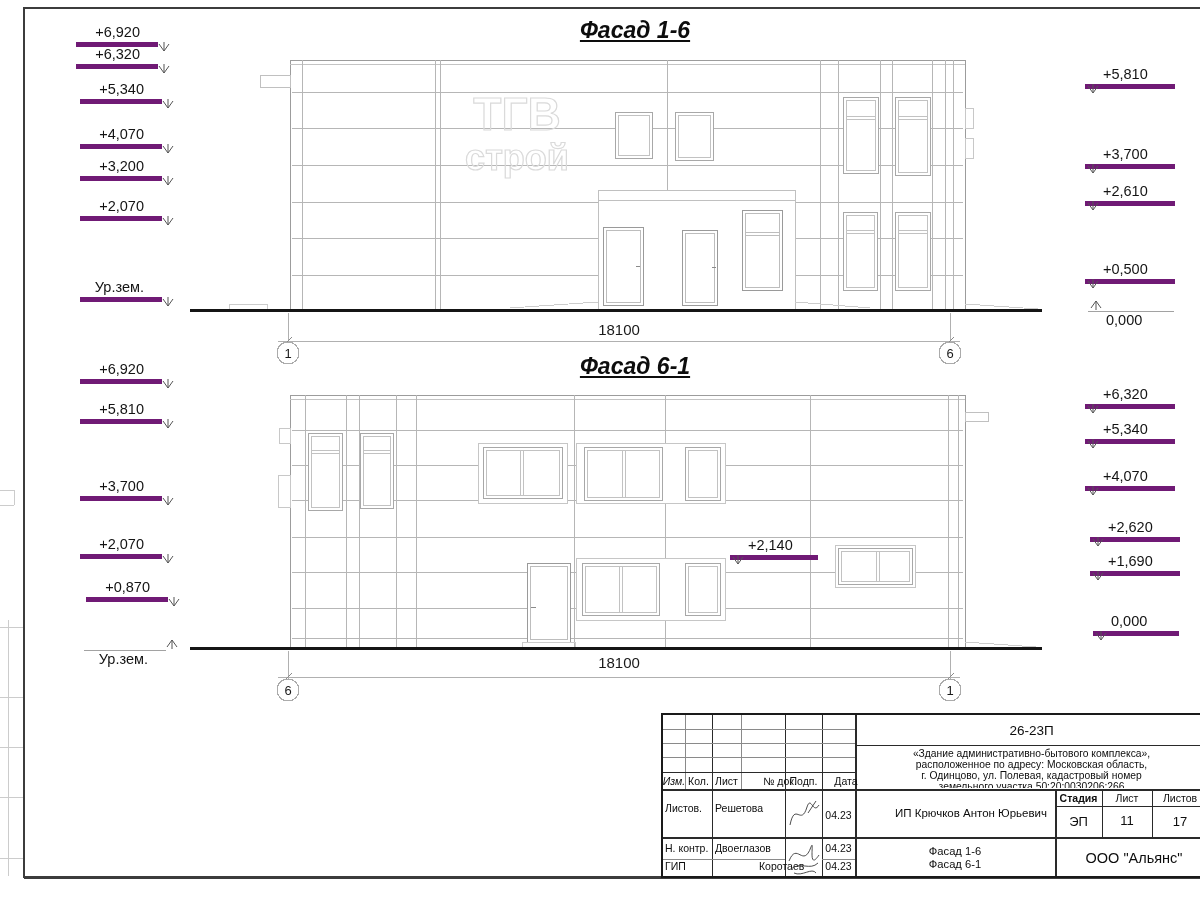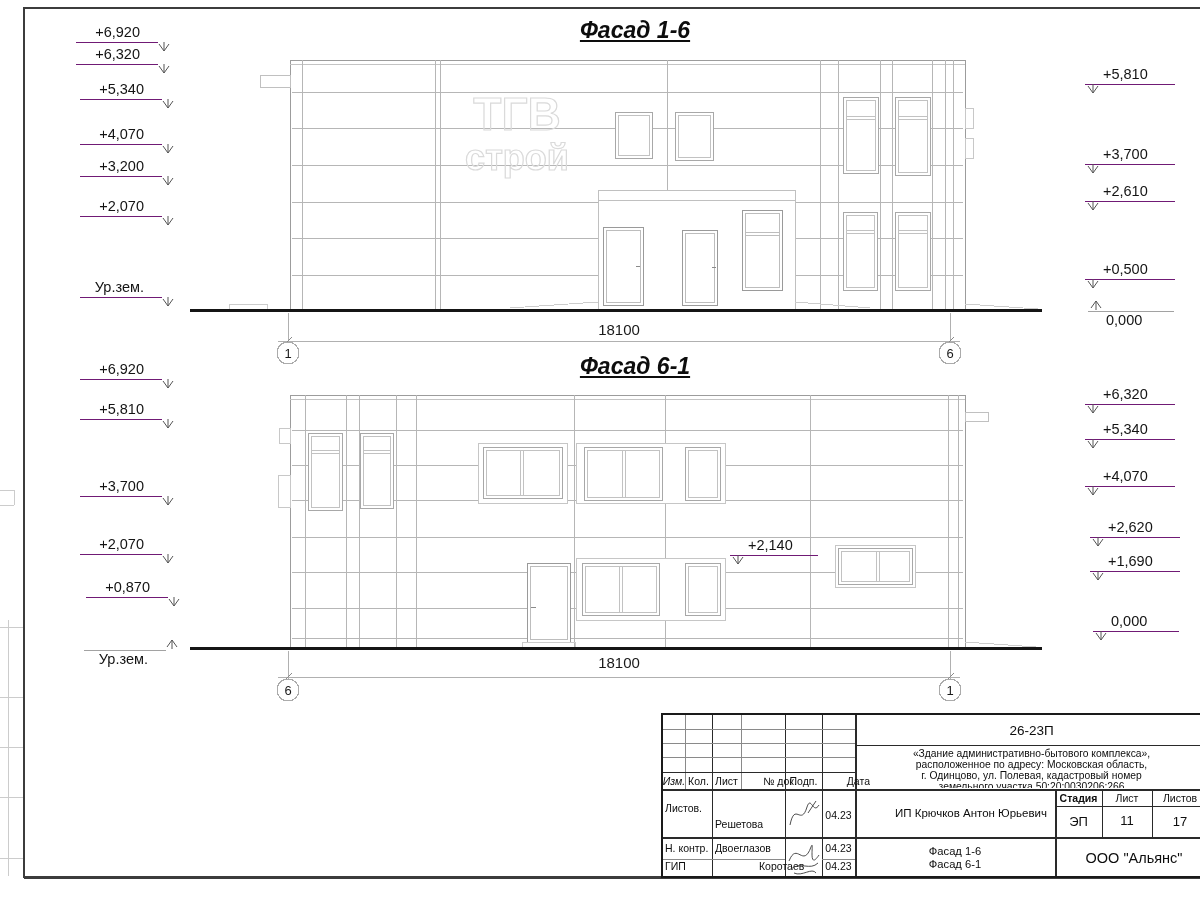--- a/index.html
+++ b/index.html
@@ -6,21 +6,21 @@
   .page{position:relative;width:1200px;height:900px;background:#ffffff;overflow:hidden;
         font-family:"Liberation Sans", sans-serif;color:#111;}
   svg{position:absolute;}
   
   .frame-line{position:absolute;background:#3c3c3c;}
   
   .fig-title{position:absolute;text-align:center;font-size:23px;font-weight:bold;font-style:italic;
              text-decoration:underline;color:#0d0d0d;}
   
   .elev{position:absolute;height:18px;font-size:14.5px;color:#141414;white-space:nowrap;
-        border-bottom:1px solid #701a75;}
+        border-bottom:5px solid #701a75;}
   .elev .txt{display:block;line-height:16px;}
   .elev.left{text-align:right;padding-right:18px;}
   .elev.right{text-align:left;padding-left:18px;}
   .elev .mk{position:absolute;width:14px;height:12px;}
   .elev.left .mk{right:1px;top:17px;}
   .elev.right .mk{left:1px;top:17px;}
   .elev.topline{border-bottom:none;border-top:1px solid #a2a2a2;}
   .elev.topline .mk{top:-13px;}
   
   .tb{position:absolute;left:661px;top:713px;width:546px;height:165px;border:2px solid #1a1a1a;
@@ -455,28 +455,28 @@
       </div>
     <div class="cell" style="left:49px;top:58px;width:29px;height:16px;">
         <span>Лист</span>
       </div>
     <div class="cell" style="left:78px;top:58px;width:44px;height:16px;padding-left:17px;">
         <span>№ док.</span>
       </div>
     <div class="cell" style="left:122px;top:58px;width:37px;height:16px;">
         <span>Подп.</span>
       </div>
-    <div class="cell" style="left:159px;top:58px;width:48px;height:16px;justify-content:flex-end;">
+    <div class="cell" style="left:159px;top:58px;width:48px;height:16px;">
         <span>Дата</span>
       </div>
 
     <div class="cell l" style="left:2px;top:86px;width:46px;height:14px;">
         <span>Листов.</span>
       </div>
-    <div class="cell l" style="left:52px;top:86px;width:70px;height:14px;margin-top:16px;">
+    <div class="cell l" style="left:52px;top:86px;width:70px;height:14px;">
         <span>Решетова</span>
       </div>
     <div class="cell" style="left:159px;top:93px;width:33px;height:14px;">
         <span>04.23</span>
       </div>
     <div class="cell l" style="left:2px;top:126px;width:48px;height:14px;">
         <span>Н. контр.</span>
       </div>
     <div class="cell l" style="left:52px;top:126px;width:70px;height:14px;">
         <span>Двоеглазов</span>

